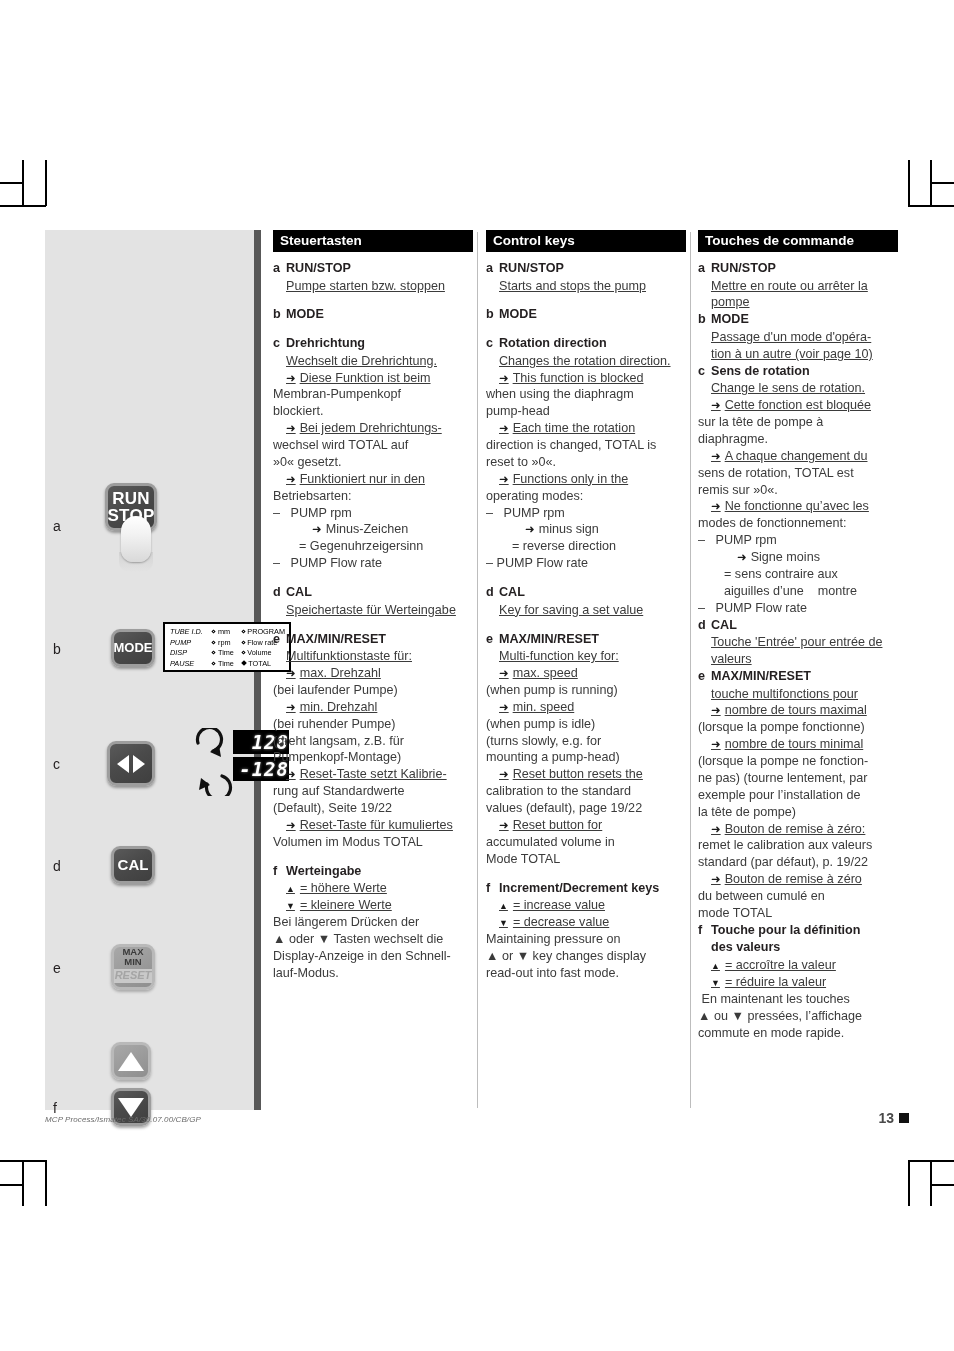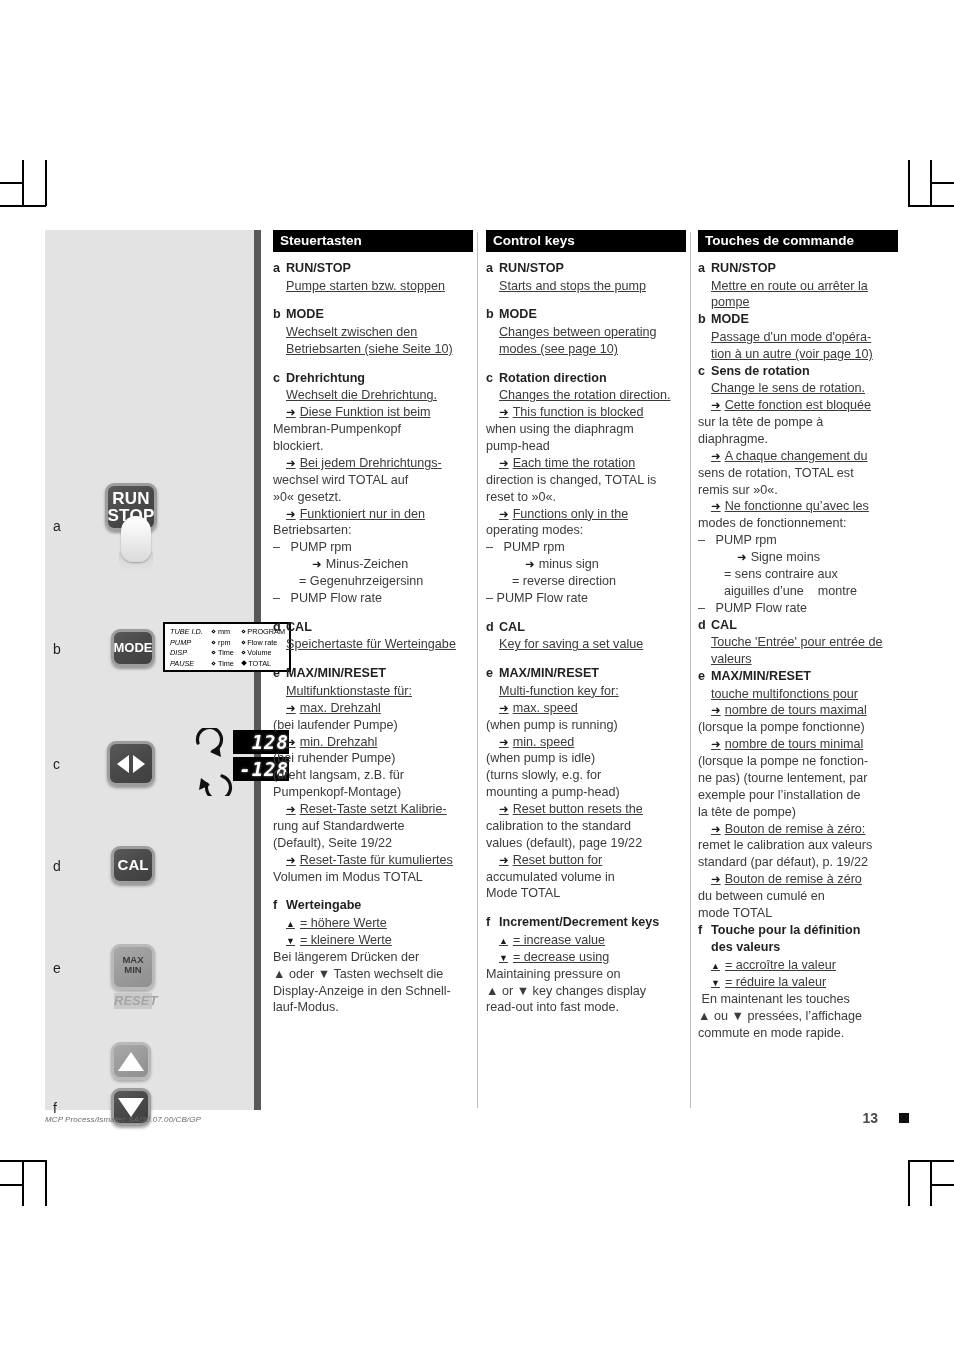--- a/index.html
+++ b/index.html
@@ -151,31 +151,31 @@
     left: 66px; top: 616px;
     width: 44px; height: 38px;
     font-size: 15px;
   }
 
   
   #btn-maxmin {
     left: 66px; top: 714px;
     width: 44px; height: 46px;
     flex-direction: column;
-    padding-top: 8px;
+    padding-top: 0;
     font-size: 9.5px;
     color: #3a3a3a;
     justify-content: flex-start;
   }
   #btn-maxmin .reset-bar {
-    margin-top: 19px;
+    margin-top: 3px;
     width: 100%;
     background: #c9c9c9;
     color: #a5a5a5;
-    font-size: 13px;
+    font-size: 11px;
     padding: 1px 0 1px 0;
     font-style: italic;
   }
 
   
   #btn-up   { left: 66px; top: 812px; width: 40px; height: 38px; }
   #btn-down { left: 66px; top: 858px; width: 40px; height: 38px; }
   .tri { width: 0; height: 0; }
   .tri-up   { border-left: 13px solid transparent; border-right: 13px solid transparent; border-bottom: 19px solid #fff; }
   .tri-down { border-left: 13px solid transparent; border-right: 13px solid transparent; border-top: 19px solid #fff; }
@@ -253,21 +253,21 @@
     letter-spacing: .1px;
   }
   #footer-right {
     position: absolute;
     right: 45px; top: 1110px;
     font-size: 14px;
     font-weight: bold;
     color: #4a4a4a;
     display: flex;
     align-items: center;
-    gap: 21px;
+    gap: 5px;
   }
   #footer-sq {
     width: 10px; height: 10px; background: #111; display:inline-block;
   }
 </style>
 </head>
 <body>
 
 <div class="crop" style="left:22px;top:160px;width:1.5px;height:46px;"></div>
 <div class="crop" style="left:0px;top:205px;width:46px;height:1.5px;"></div>
@@ -393,24 +393,20 @@
           </div>
           <div class="e-body">
             <div class="ln ind">Pumpe starten bzw. stoppen</div>
           </div>
         </div>
         <div class="entry">
           <div class="e-head">
             <span class="e-letter">b</span>
             <span class="e-title">MODE</span>
           </div>
-          <div class="e-body">
-            <div class="ln ind">Wechselt zwischen den</div>
-            <div class="ln ind">Betriebsarten (siehe Seite 10)</div>
-          </div>
         </div>
         <div class="entry">
           <div class="e-head">
             <span class="e-letter">c</span>
             <span class="e-title">Drehrichtung</span>
           </div>
           <div class="e-body">
             <div class="ln ind">Wechselt die Drehrichtung.</div>
             <div class="ln ind arrow">Diese Funktion ist beim</div>
             <div class="ln ">Membran-Pumpenkopf</div>
@@ -482,24 +478,20 @@
           </div>
           <div class="e-body">
             <div class="ln ind">Starts and stops the pump</div>
           </div>
         </div>
         <div class="entry">
           <div class="e-head">
             <span class="e-letter">b</span>
             <span class="e-title">MODE</span>
           </div>
-          <div class="e-body">
-            <div class="ln ind">Changes between operating</div>
-            <div class="ln ind">modes (see page 10)</div>
-          </div>
         </div>
         <div class="entry">
           <div class="e-head">
             <span class="e-letter">c</span>
             <span class="e-title">Rotation direction</span>
           </div>
           <div class="e-body">
             <div class="ln ind">Changes the rotation direction.</div>
             <div class="ln ind arrow">This function is blocked</div>
             <div class="ln ">when using the diaphragm</div>
@@ -545,21 +537,21 @@
             <div class="ln ">Mode TOTAL</div>
           </div>
         </div>
         <div class="entry">
           <div class="e-head">
             <span class="e-letter">f</span>
             <span class="e-title">Increment/Decrement keys</span>
           </div>
           <div class="e-body">
             <div class="ln ind up-tri">= increase value</div>
-            <div class="ln ind dn-tri">= decrease using</div>
+            <div class="ln ind dn-tri">= decrease value</div>
             <div class="ln ">Maintaining pressure on</div>
             <div class="ln ">▲ or ▼ key changes display</div>
             <div class="ln ">read-out into fast mode.</div>
           </div>
         </div>
       </div>
   </div>
 
   <div class="col" id="col-fr">
     <div class="col-head">Touches de commande</div>

